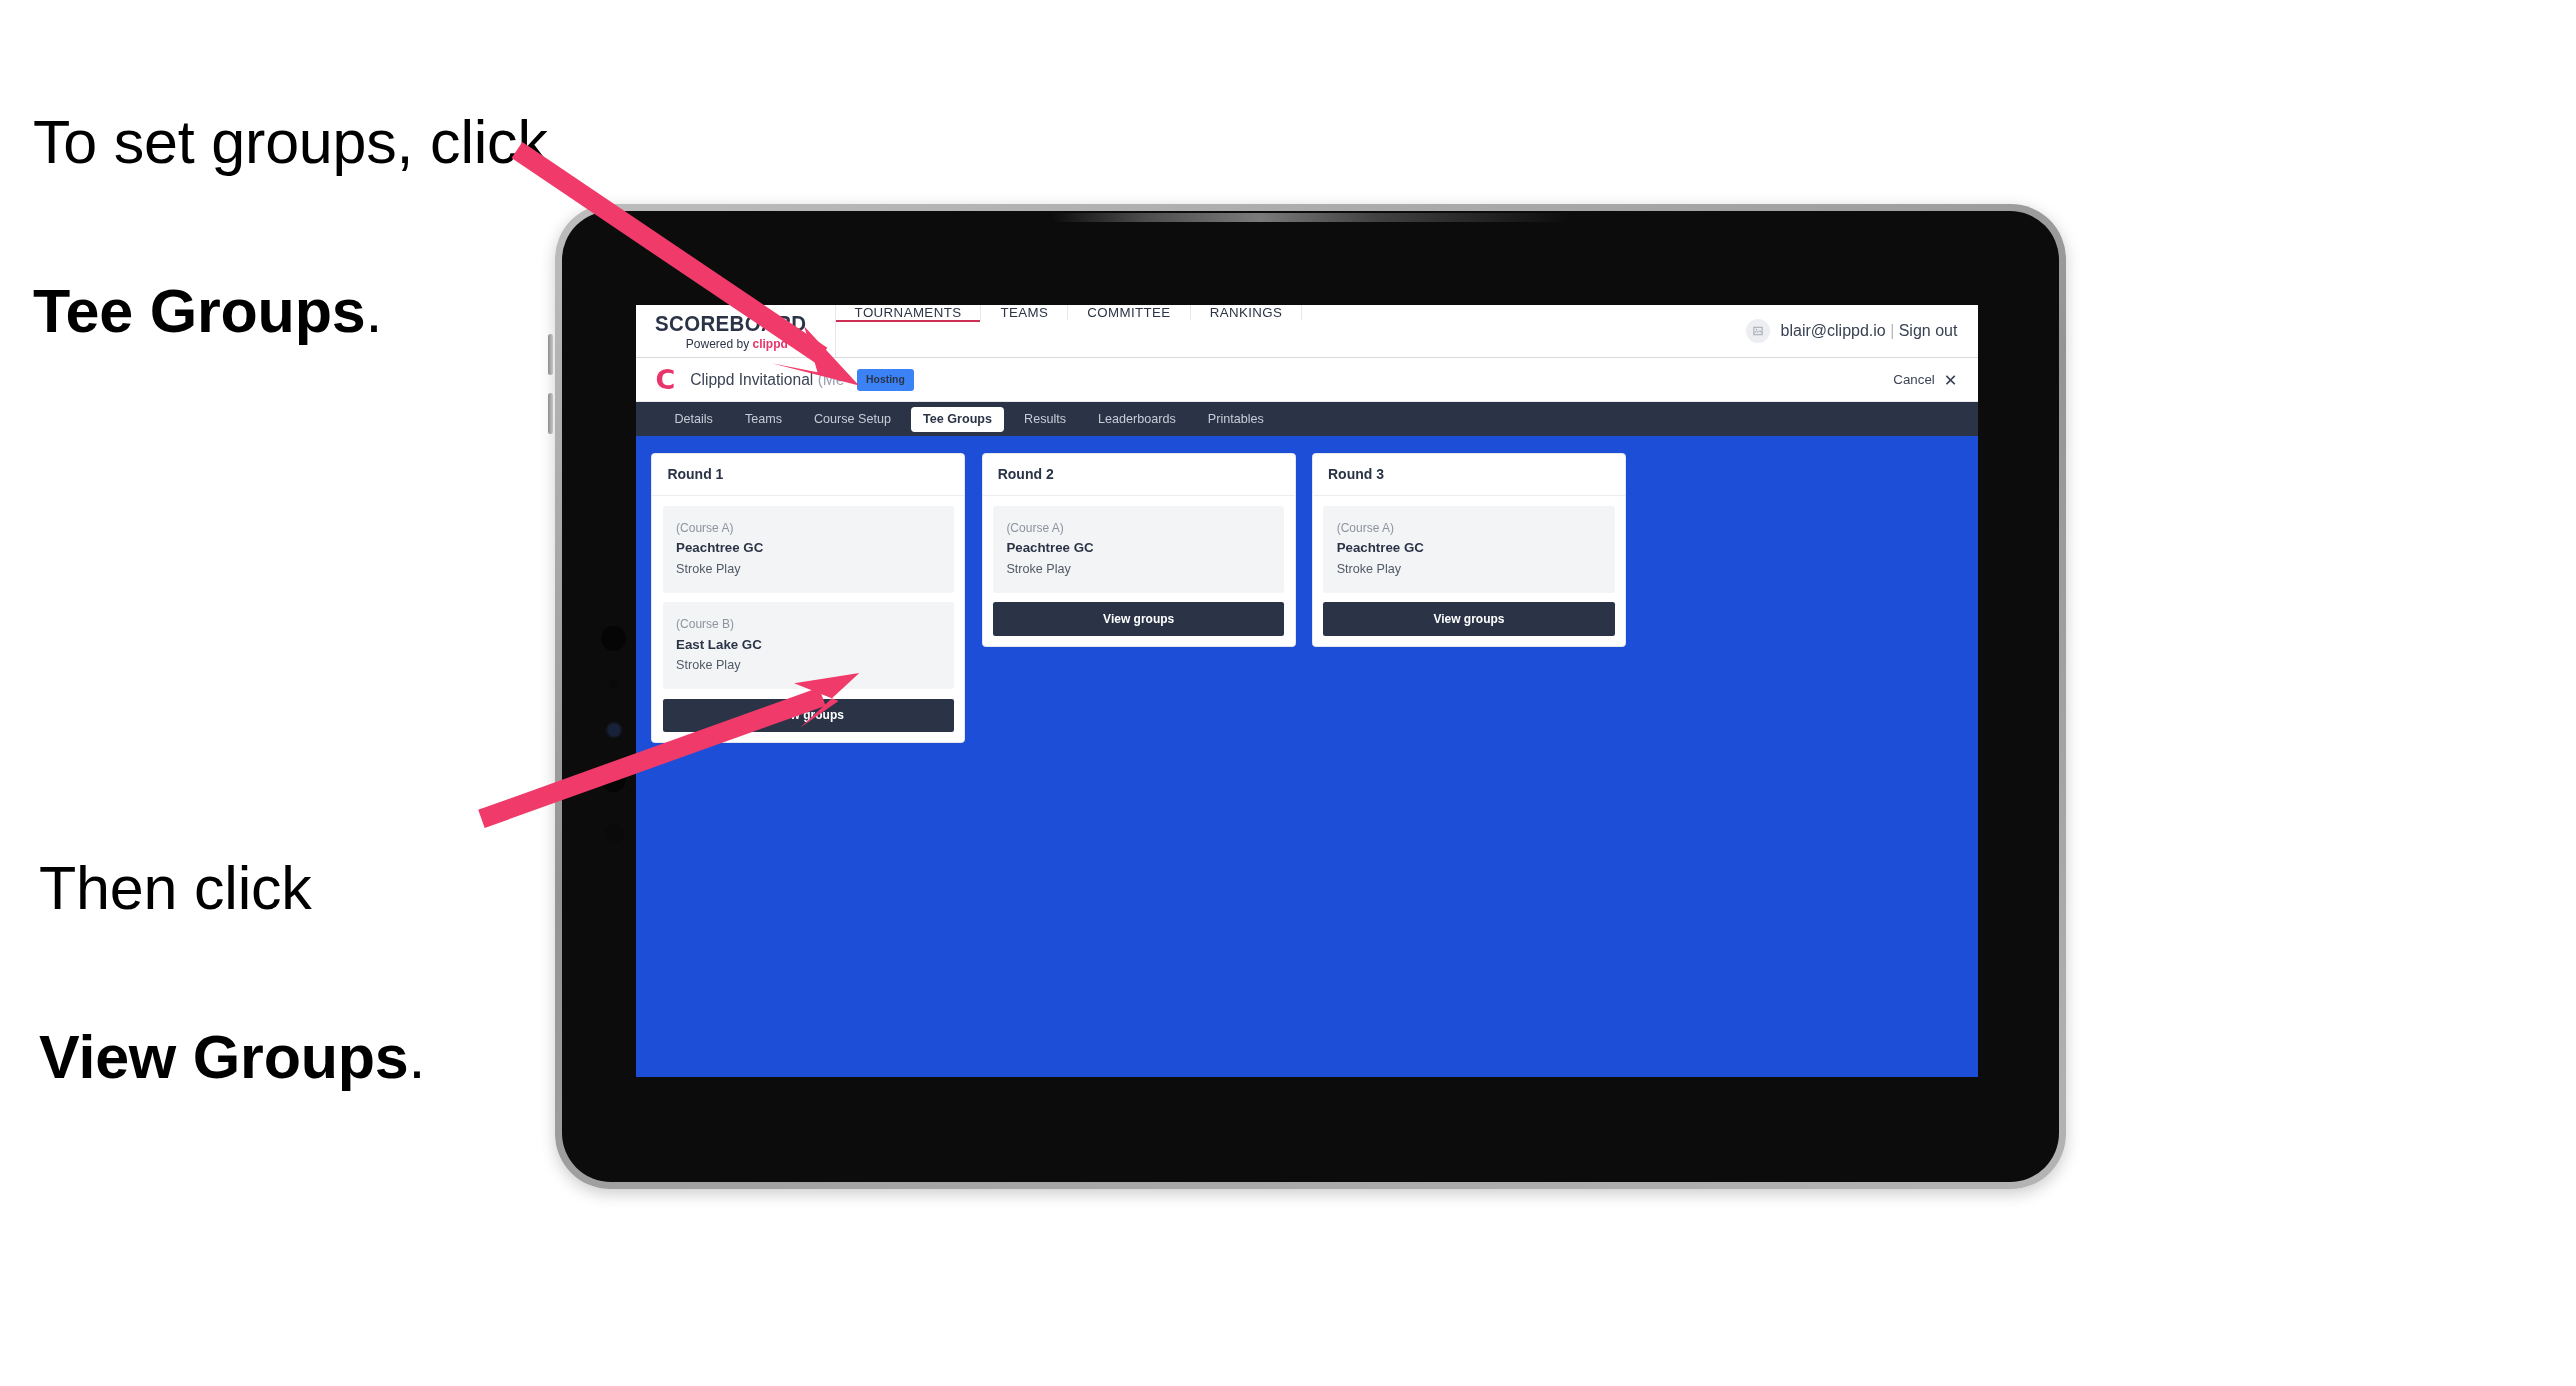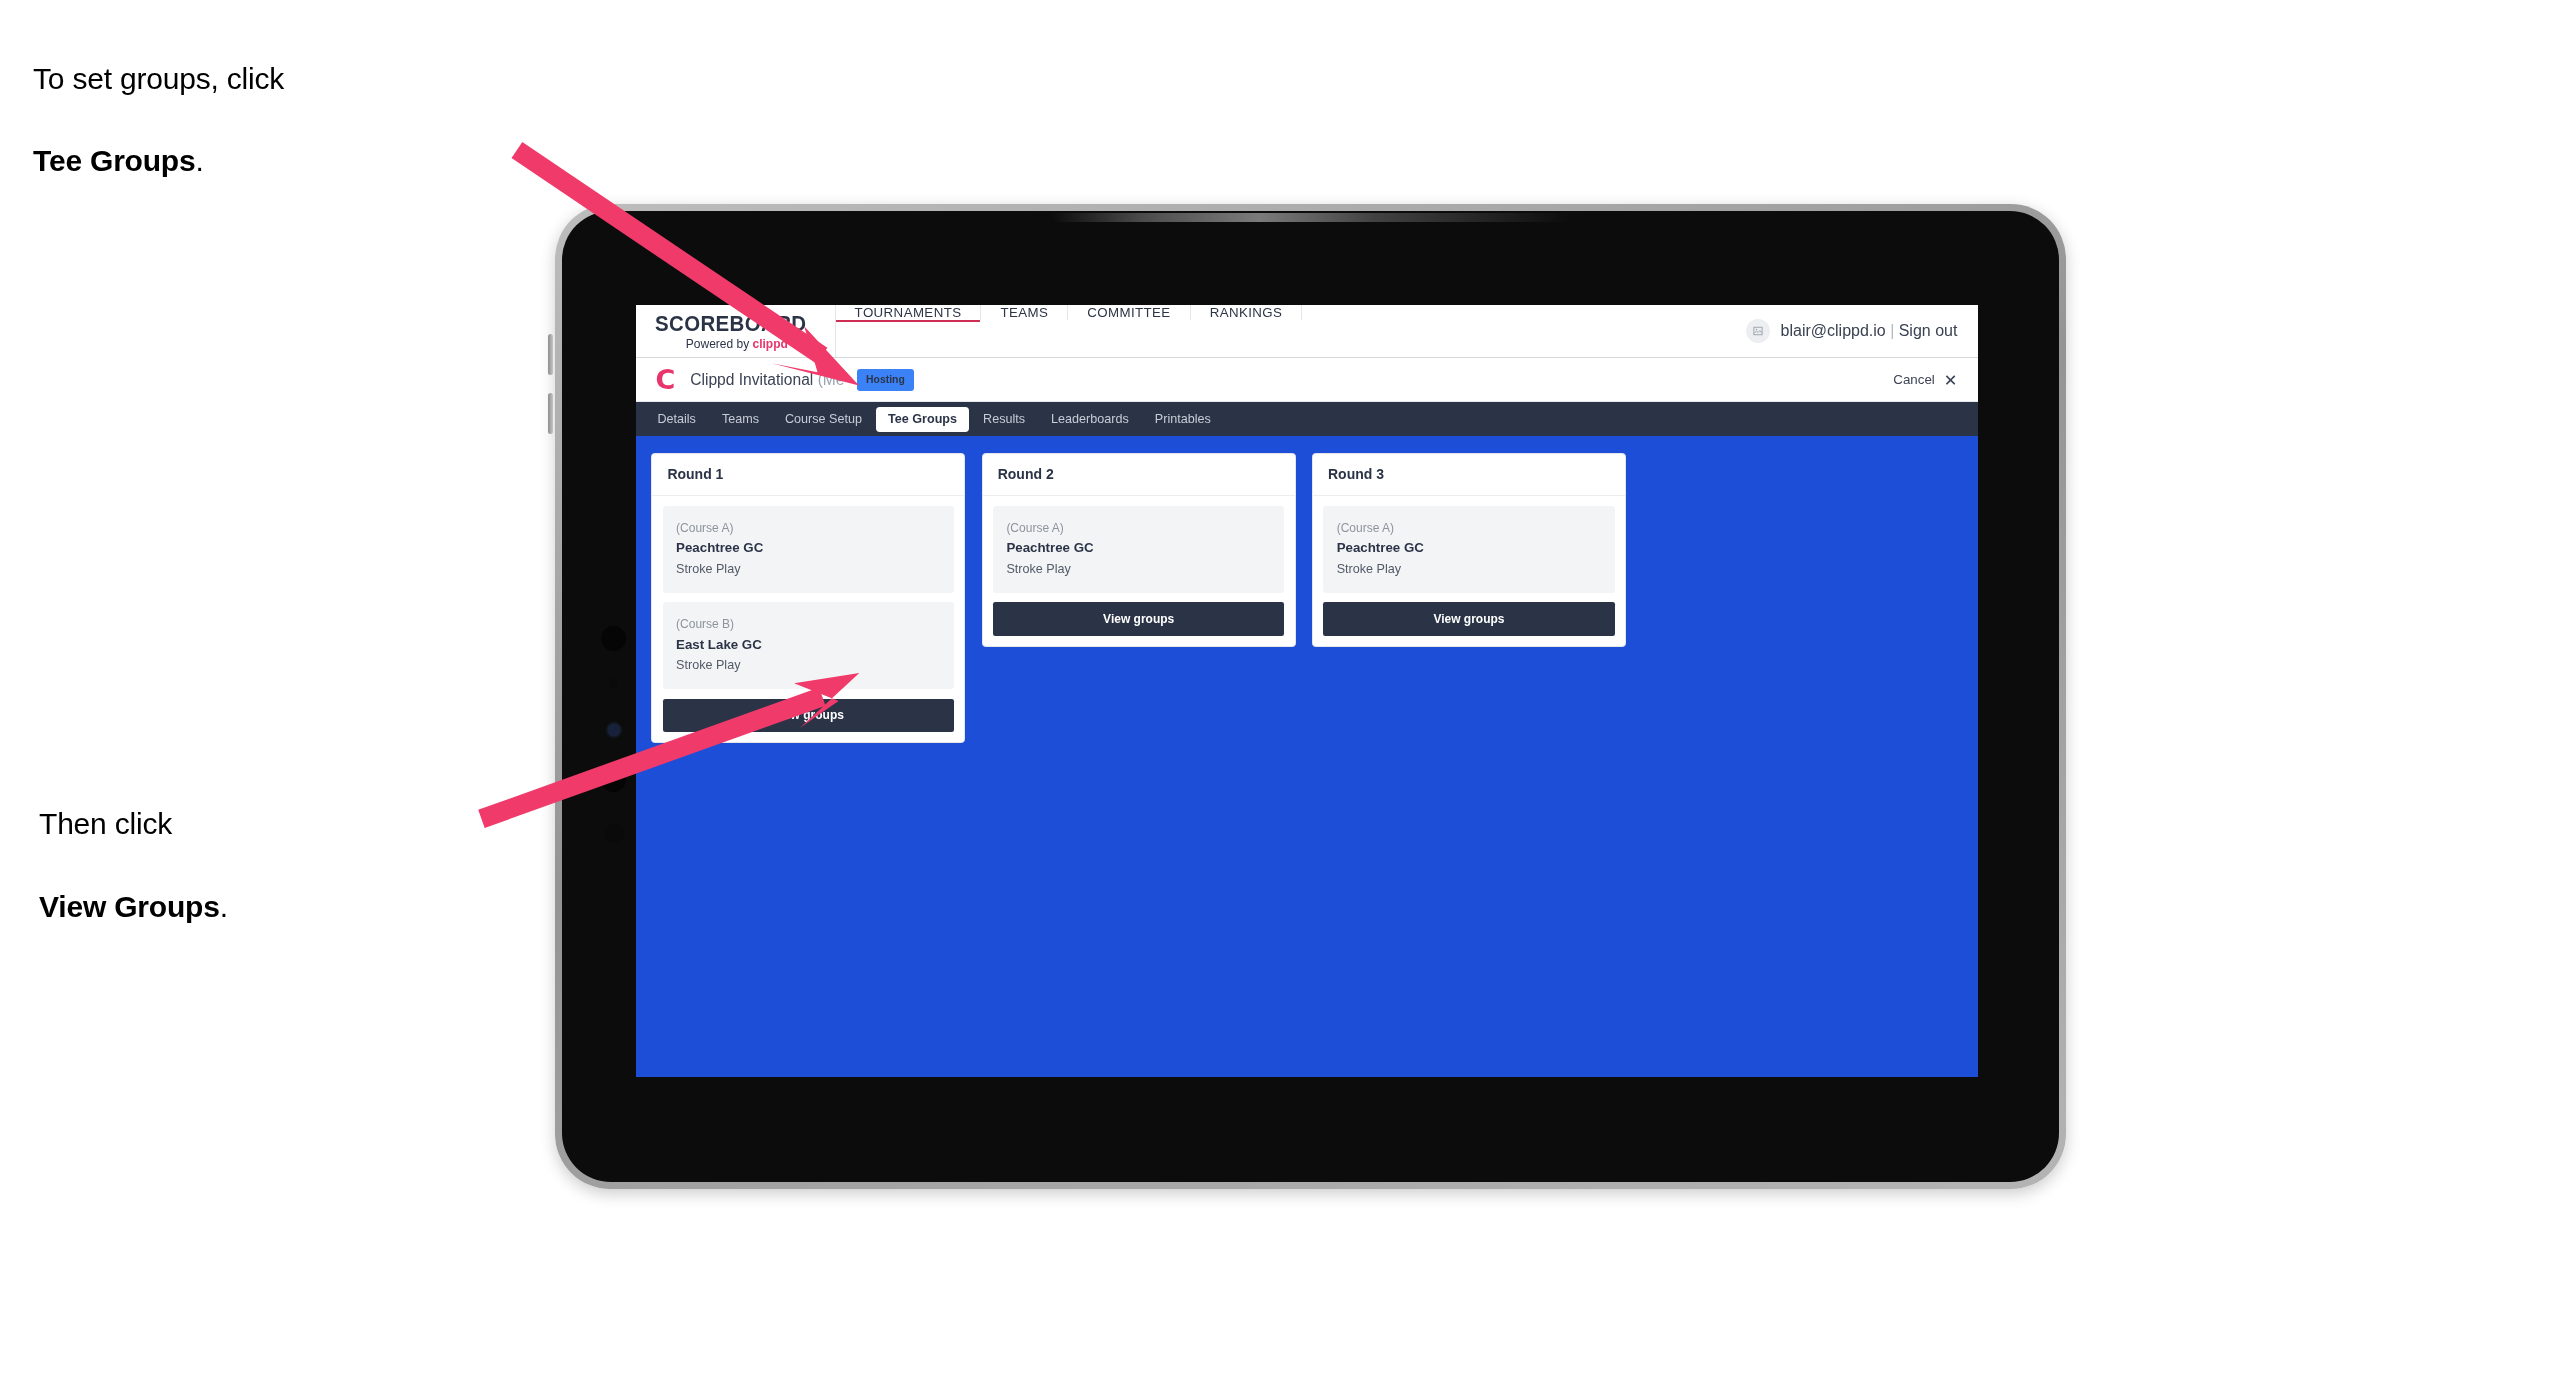--- a/index.html
+++ b/index.html
@@ -11,21 +11,21 @@
     font-family: "Liberation Sans", sans-serif;
     overflow: hidden;
   }
 
   #stage { position: relative; width: 2576px; height: 1386px; background: #fff; }
 
   
   .caption {
     position: absolute;
     color: #000;
-    font-size: 30px;
+    font-size: 61px;
     line-height: 1.38;
     letter-spacing: -0.2px;
     white-space: pre-line;
   }
   .caption .strong { font-weight: 700; }
   #caption-top    { left: 33px; top: 16.3px;   width: 615px; }
   #caption-bottom { left: 39px; top: 762px; width: 615px; }
 
   
   #tablet {
@@ -174,22 +174,22 @@
     display: flex; align-items: center; gap: 9px;
     font-size: 13.3px; color: #3b4354; cursor: pointer;
   }
   .cancel .x { font-size: 16.3px; line-height: 1; }
 
   
   .tabstrip {
     height: 34px;
     background: #2b3447;
     display: flex; align-items: center;
-    padding: 0 9px;
-    gap: 2px;
+    padding: 0 26px;
+    gap: 8px;
   }
   .tab {
     font-size: 12.6px;
     color: #c7ccd6;
     padding: 5.2px 12px;
     border-radius: 3.7px;
     cursor: pointer;
     white-space: nowrap;
   }
   .tab.active {

